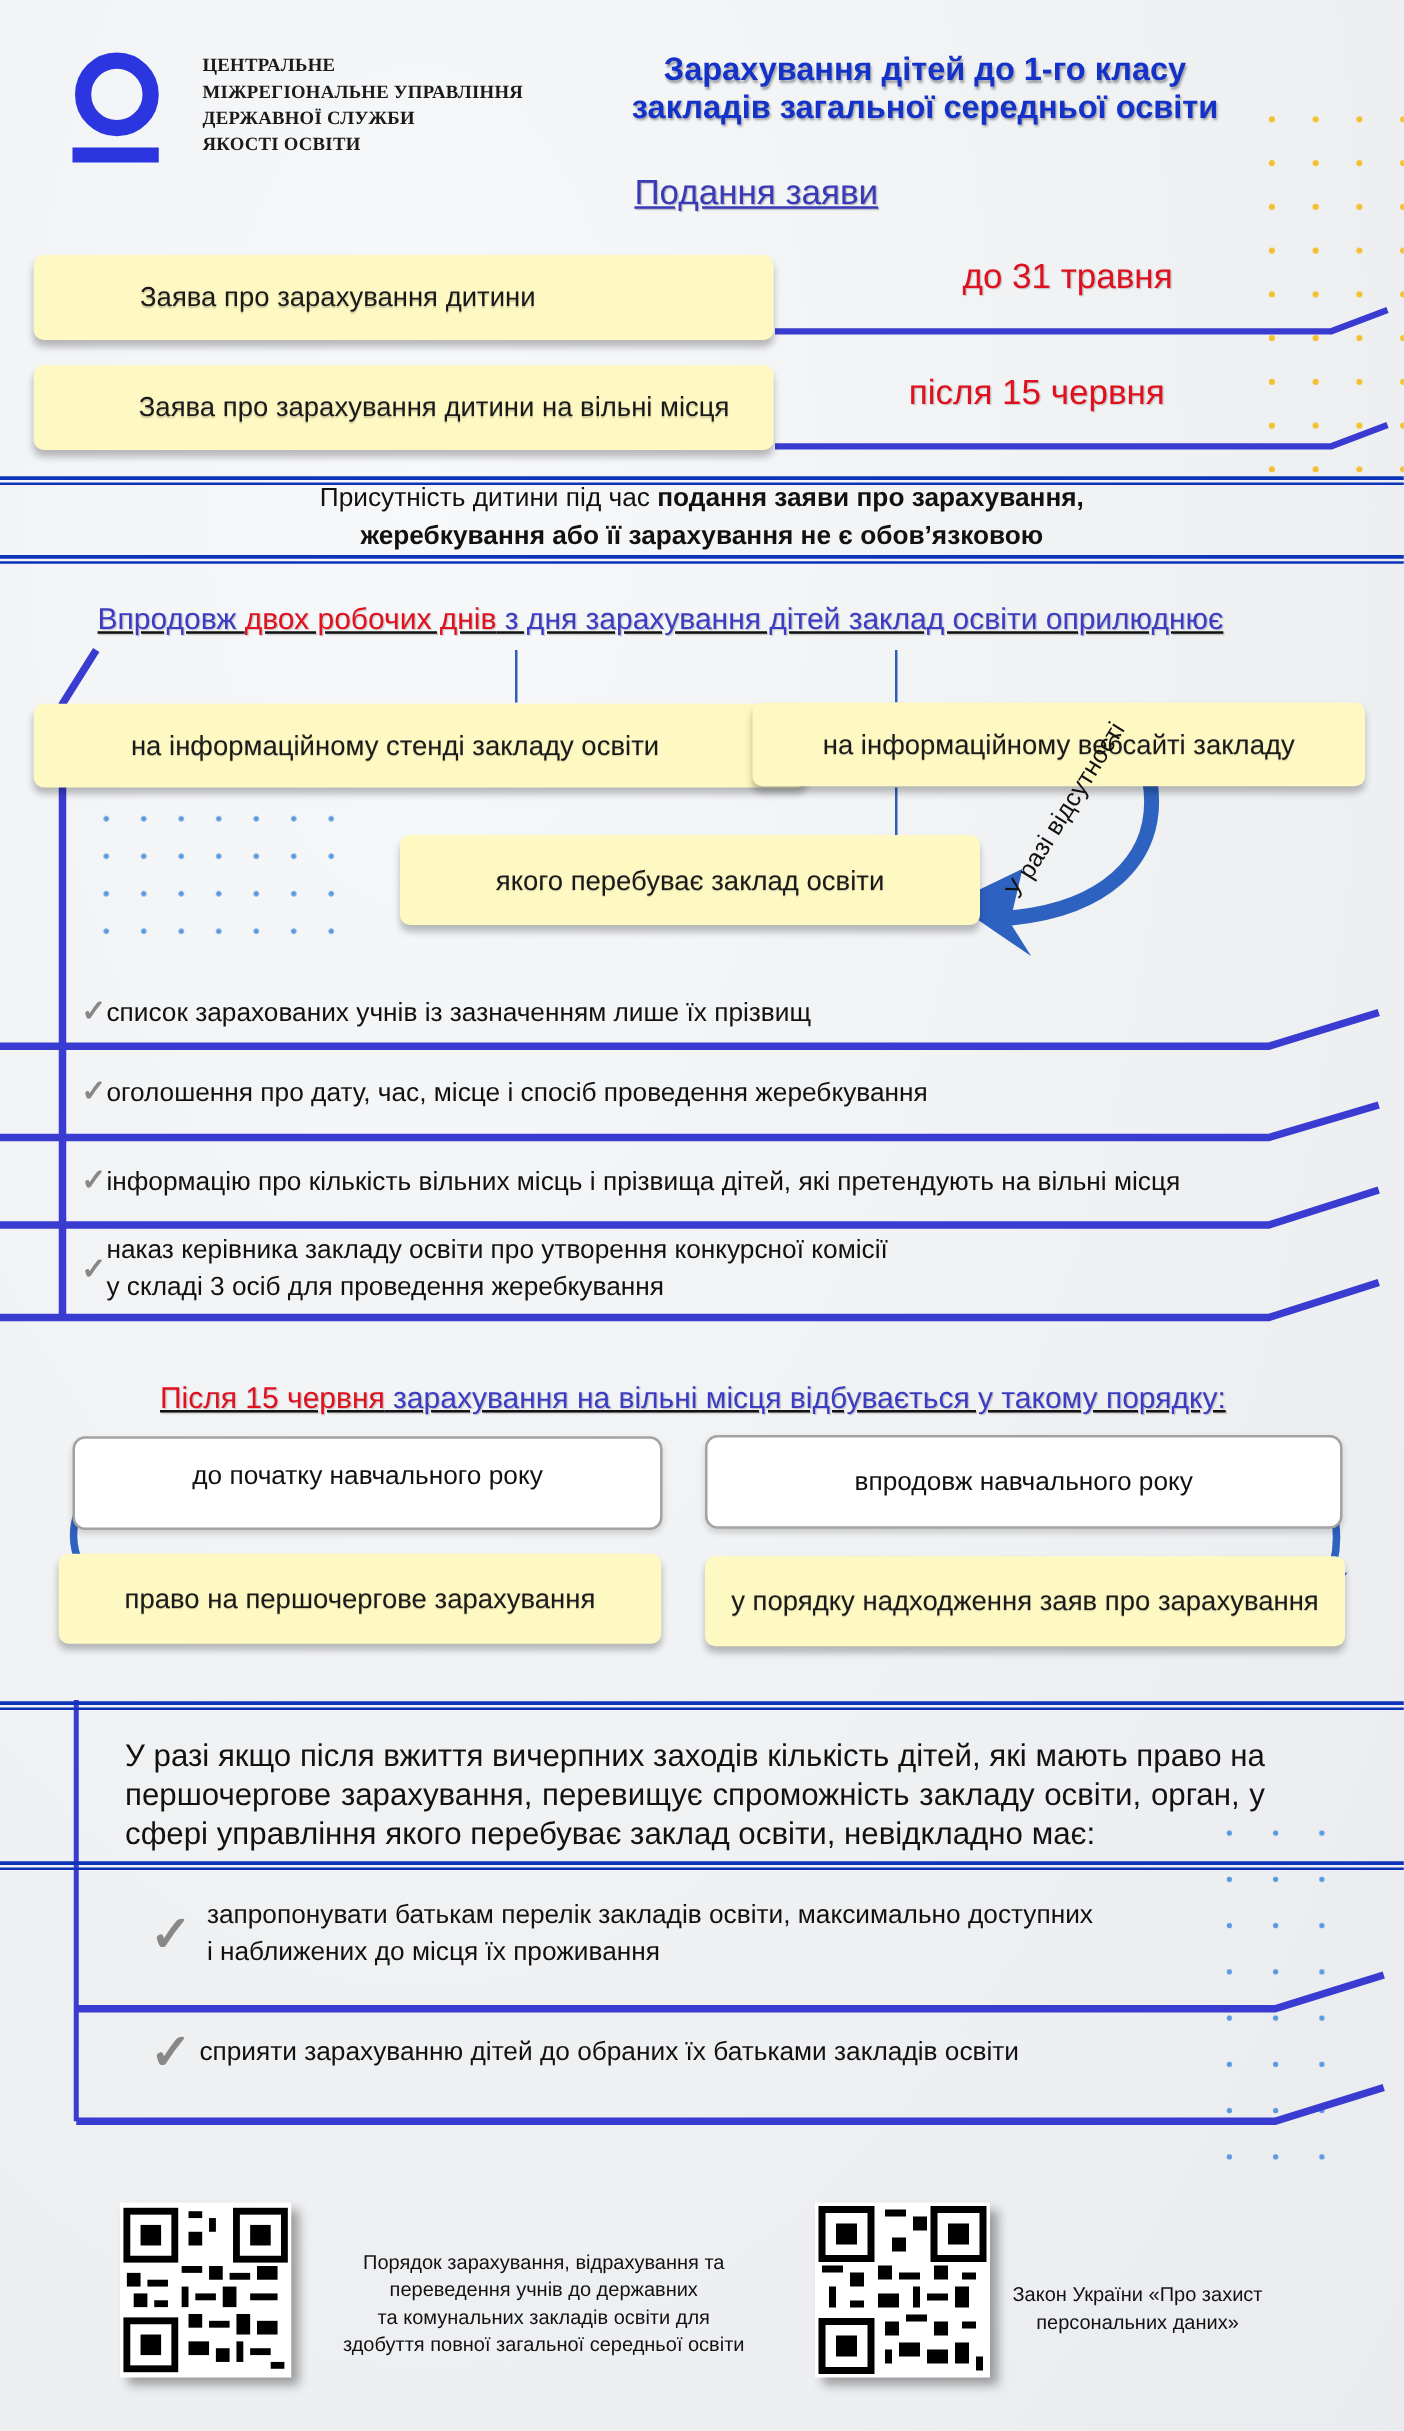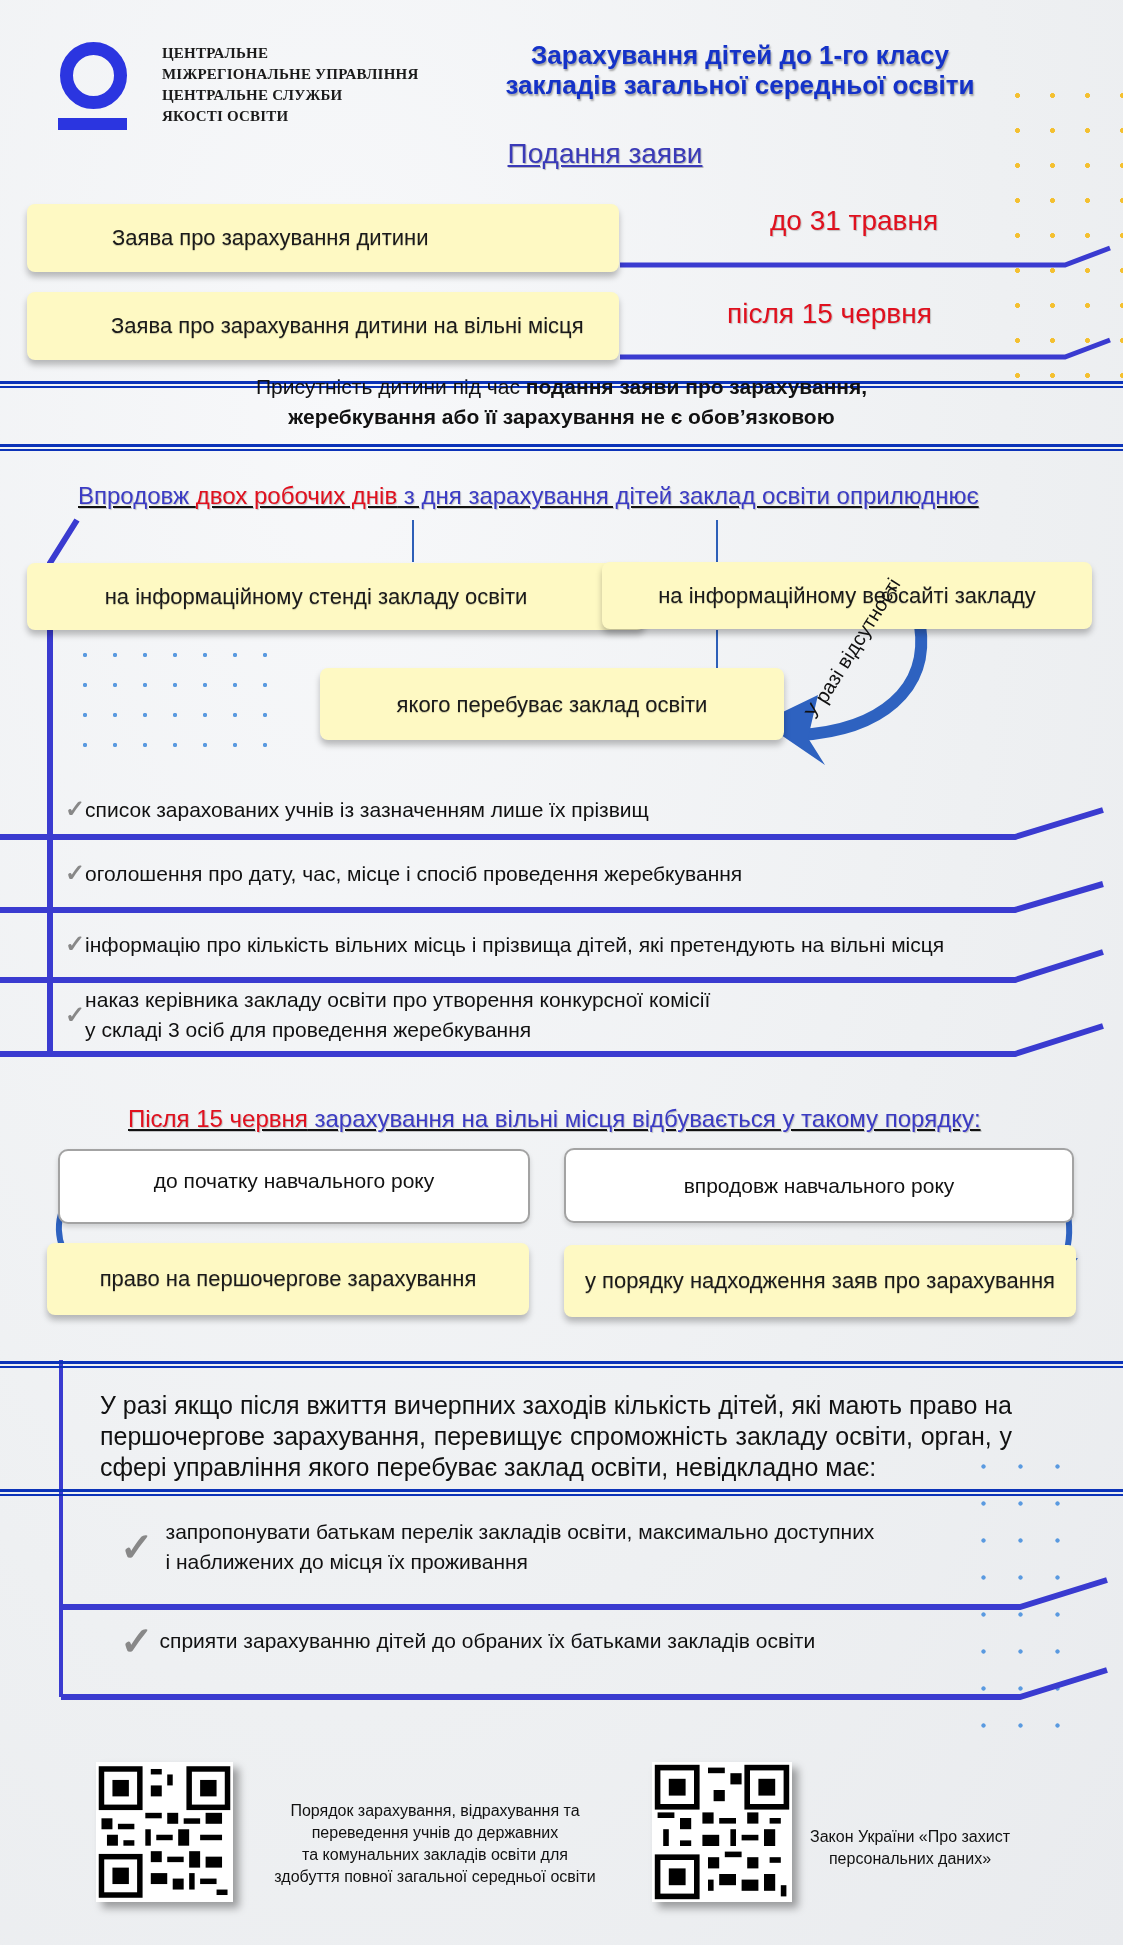--- a/index.html
+++ b/index.html
@@ -77,42 +77,42 @@
   <polygon points="62,1262 95,1268 80,1288" fill="#2e62c0"></polygon>
   <path d="M1048,1170 C1072,1200 1075,1240 1060,1268" fill="none" stroke="#2e62c0" stroke-width="6"></path>
   <polygon points="1045,1262 1078,1258 1052,1292" fill="#2e62c0"></polygon>
 </svg>
 
 <div class="abs logo-ring"></div>
 <div class="abs logo-bar"></div>
 <div class="abs org-name">
   <div>ЦЕНТРАЛЬНЕ</div>
   <div>МІЖРЕГІОНАЛЬНЕ УПРАВЛІННЯ</div>
-  <div>ЦЕНТРАЛЬНЕ СЛУЖБИ</div>
+  <div>ДЕРЖАВНОЇ СЛУЖБИ</div>
   <div>ЯКОСТІ ОСВІТИ</div>
 </div>
 <div class="abs main-title">
   <div>Зарахування дітей до 1-го класу</div>
   <div>закладів загальної середньої освіти</div>
 </div>
 
 <div class="abs section-title cond">Подання заяви</div>
 
 <div class="abs orange-box cond" style="left:27px; top:204px; width:592px; height:68px; justify-content:flex-start; padding-left:85px;">
   <span>Заява про зарахування дитини</span>
 </div>
 <div class="abs date-red cond" style="left:770px; top:205px;">до 31 травня</div>
 
 <div class="abs orange-box cond" style="left:27px; top:292px; width:592px; height:68px; justify-content:flex-start; padding-left:84px;">
   <span>Заява про зарахування дитини на вільні місця</span>
 </div>
 <div class="abs date-red cond" style="left:727px; top:298px;">після 15 червня</div>
 
 <div class="abs double-line" style="top:381px;"></div>
-<div class="abs notice cond" style="top:372px;">
+<div class="abs notice cond" style="top:384px;">
   <div><span>Присутність дитини під час </span><b>подання заяви про зарахування,</b></div>
   <div><b>жеребкування або її зарахування </b><b>не є обов’язковою</b></div>
 </div>
 <div class="abs double-line" style="top:444px;"></div>
 
 <div class="abs u-heading cond" style="left:78px; top:482px;">
   <span class="blue-t">Впродовж </span><span class="red-t">двох робочих днів</span><span class="blue-t"> з дня зарахування дітей заклад освіти оприлюднює</span>
 </div>
 
 <div class="abs orange-box cond" style="left:27px; top:563px; width:618px; height:67px; padding-right:40px;">

